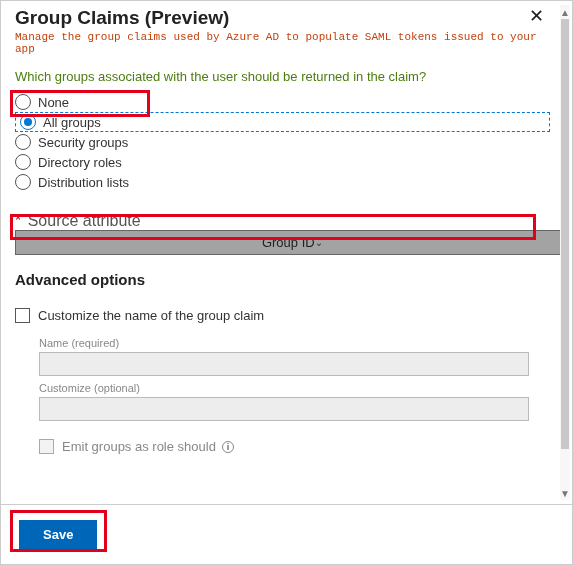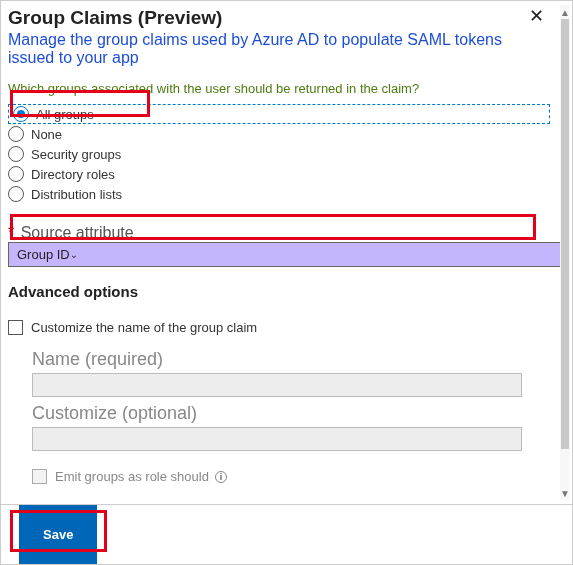--- a/index.html
+++ b/index.html
@@ -1,81 +1,81 @@
 <!DOCTYPE html>
 <html><head>
 <meta charset="utf-8">
 <style>
   * { box-sizing: border-box; }
   html, body { margin:0; padding:0; font-family:"Segoe UI",Arial,sans-serif; background:#fff; }
   .panel { width:573px; height:565px; position:relative; border:1px solid #ccc; }
-  .scroll-area { position:absolute; top:0; left:0; right:12px; bottom:60px; padding:6px 10px 10px 7px; overflow:hidden; }
+  .scroll-area { position:absolute; top:0; left:0; right:12px; bottom:60px; padding:6px 10px 10px 14px; overflow:hidden; }
   .scrollbar { position:absolute; top:4px; right:2px; width:10px; height:calc(100% - 68px); background:#f7f7f7; }
   .sb-arrow { height:14px; display:flex; align-items:center; justify-content:center; color:#777; font-size:10px; }
   .sb-track { height:calc(100% - 28px); position:relative; }
   .sb-thumb { position:absolute; left:1px; width:8px; background:#c8c8c8; }
 
   .title-row { display:flex; align-items:flex-start; }
   .title { font-size:19px; font-weight:600; color:#222; flex:1; }
   .close { font-size:18px; color:#222; padding:0 6px; cursor:pointer; line-height:1; }
-  .subtitle { font-size:16px; color:#1d4ed8; margin:2px 0 14px; }
+  .subtitle { font-size:11px; color:#c2410c; margin:2px 0 14px;font-family:Liberation Mono, monospace; }
   .question { font-size:13px; color:#4d7c0f; margin:6px 0 8px; }
 
   .radio-group { margin-bottom:20px; }
   .radio-row { display:flex; align-items:center; padding:2px 0; font-size:13px; color:#333; }
   .radio-outer { width:16px; height:16px; border:1px solid #555; border-radius:50%; margin-right:7px; display:flex; align-items:center; justify-content:center; }
   .radio-outer.sel { border-color:#0078d4; }
   .radio-inner { width:8px; height:8px; border-radius:50%; background:#0078d4; display:none; }
   .radio-outer.sel .radio-inner { display:block; }
   .dotted-box { border:1px dashed #0078d4; padding:1px 4px; }
 
   .hl { position:absolute; border:3px solid #e3001b; pointer-events:none; z-index:5; }
 
   .req-label { font-size:16px; color:#555; margin-top:6px; }
   .req-star { color:#b80000; margin-right:2px; }
-  .select-box { display:flex; align-items:center; justify-content:flex-start; border:1px solid #666; padding:4px 8px; font-size:13px; color:#222; width:555px; background:#c4b5fd; }
+  .select-box { display:flex; align-items:center; justify-content:center; border:1px solid #666; padding:4px 8px; font-size:13px; color:#222; width:555px; background:#a3a3a3; }
   .sel-arrow { font-size:10px; color:#333; }
 
   .adv-title { font-size:15px; font-weight:700; margin:16px 0 14px; color:#222; }
   .check-row { display:flex; align-items:center; font-size:13px; color:#333; margin:20px 0 14px; }
   .chk { width:15px; height:15px; border:1px solid #555; margin-right:8px; background:#fff; }
 
   .sub-block { padding-left:24px; }
-  .sub-label { font-size:18px; color:#888; margin-top:6px; }
+  .sub-label { font-size:11px; color:#888; margin-top:6px; }
   .dis-input { width:490px; height:24px; background:#ededed; border:1px solid #bbb; margin-top:3px; }
   .emit-row { display:flex; align-items:center; font-size:13px; color:#888; margin-top:18px; }
   .chk.dis { border-color:#aaa; background:#f3f3f3; }
   .info-icon { display:inline-flex; width:12px; height:12px; border:1px solid #888; border-radius:50%; font-size:9px; align-items:center; justify-content:center; margin-left:6px; color:#666; font-weight:700; }
 
-  .footer { position:absolute; left:0; right:0; bottom:0; height:60px; border-top:1px solid #ccc; display:flex; padding-left:18px; }
+  .footer { position:absolute; left:0; right:0; bottom:0; height:60px; border-top:1px solid #ccc; display:flex; align-items:center; padding-left:18px; }
   .save-btn { background:#0067b8; color:#fff; border:none; font-size:13px; font-weight:600; padding:7px 24px; cursor:pointer; }
 </style>
 </head>
 <body>
 
 <div class="panel">
 
   <div class="scroll-area">
     <div class="title-row">
       <div class="title">Group Claims (Preview)</div>
       <div class="close">✕</div>
     </div>
     <div class="subtitle">Manage the group claims used by Azure AD to populate SAML tokens issued to your app</div>
     <div class="question">Which groups associated with the user should be returned in the claim?</div>
 
     <div class="radio-group">
+      <div class="radio-row">
+        <span class="radio-outer"></span>
+        <span>None</span>
+      </div>
       <div class="radio-row dotted-box">
         <span class="radio-outer sel">
             <span class="radio-inner"></span>
           </span>
         <span>All groups</span>
-      </div>
-      <div class="radio-row">
-        <span class="radio-outer"></span>
-        <span>None</span>
       </div>
       <div class="radio-row">
         <span class="radio-outer"></span>
         <span>Security groups</span>
       </div>
       <div class="radio-row">
         <span class="radio-outer"></span>
         <span>Directory roles</span>
       </div>
       <div class="radio-row">

